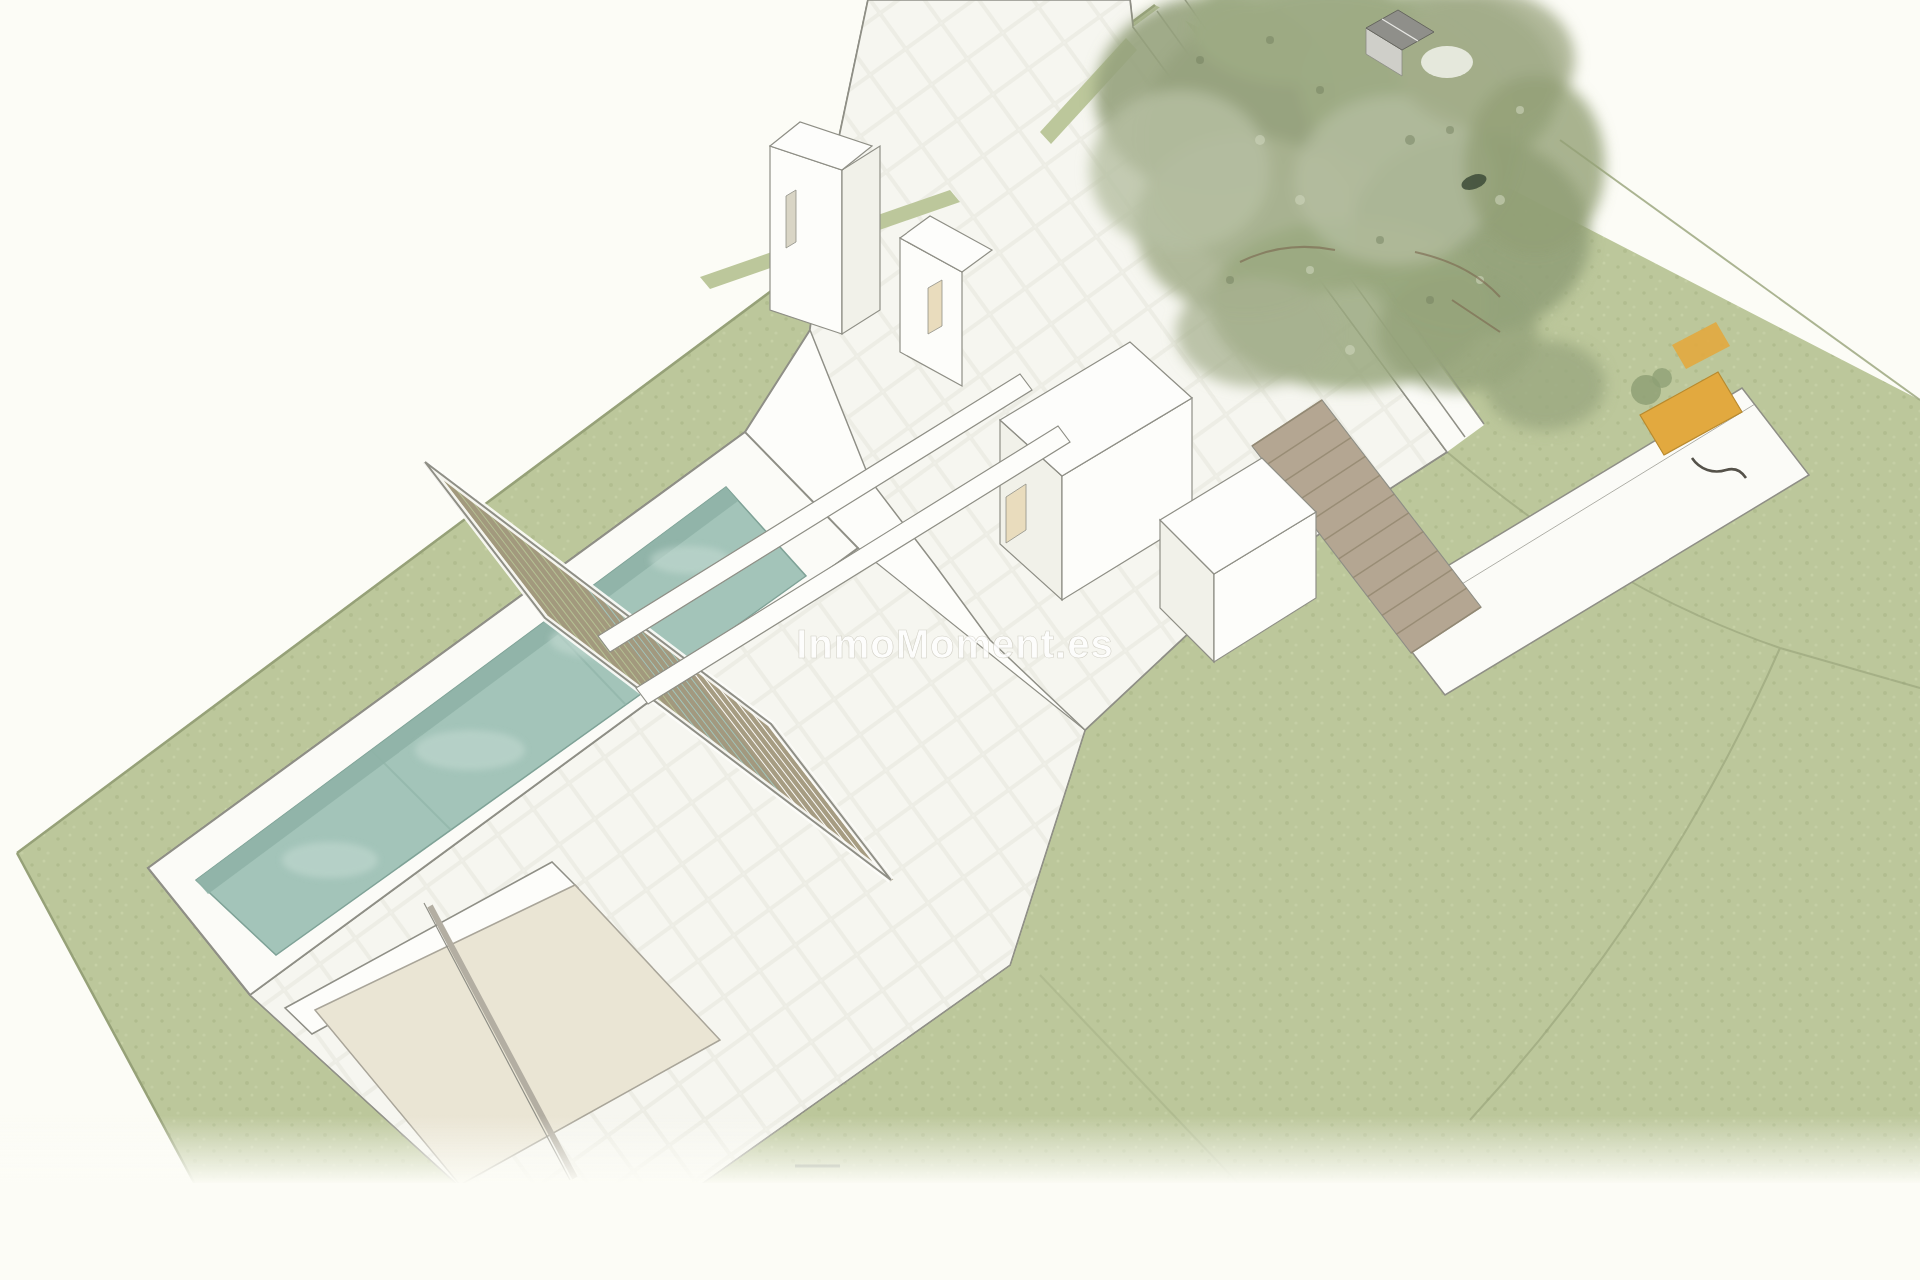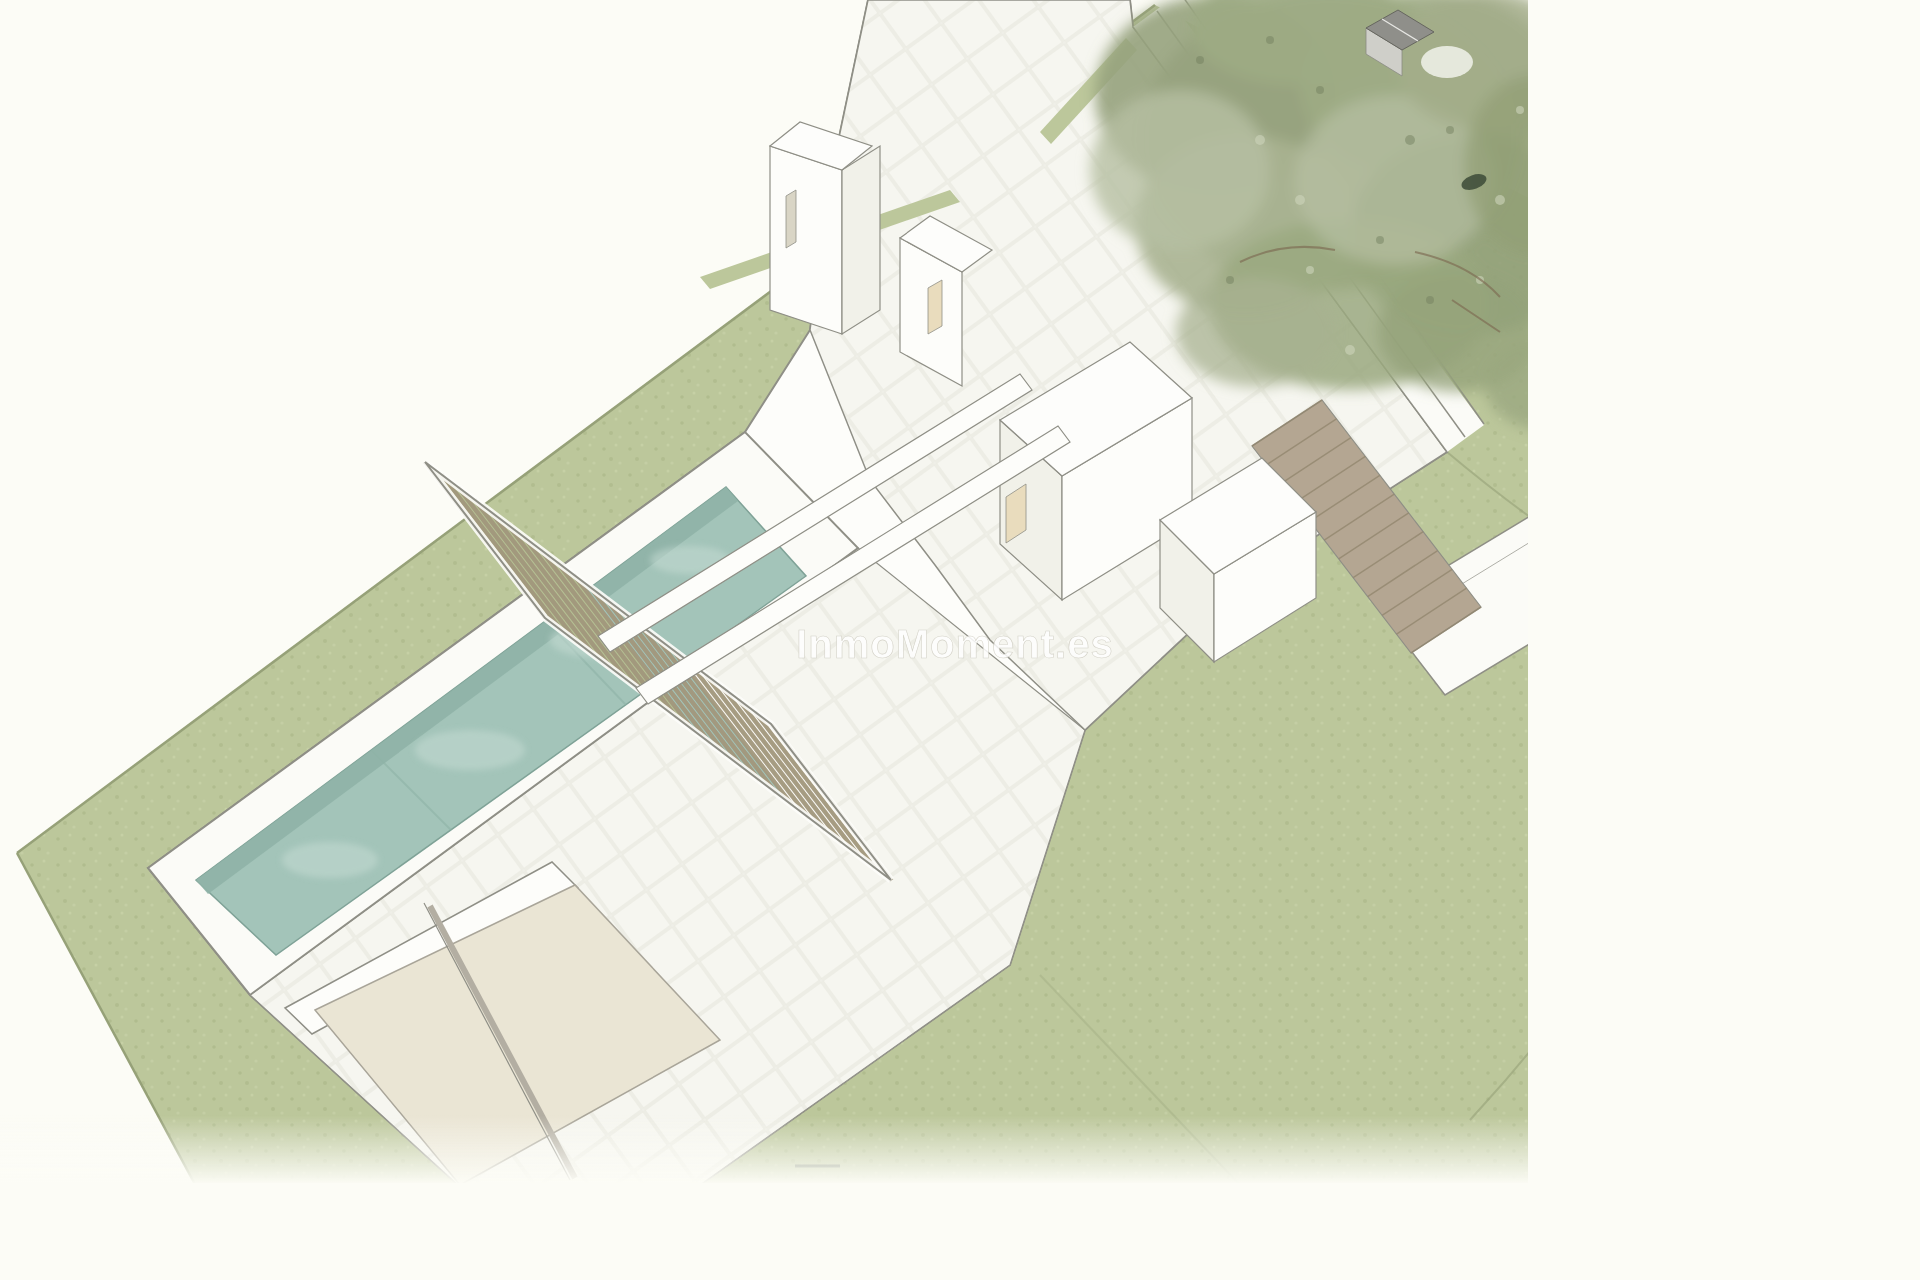--- a/index.html
+++ b/index.html
@@ -1,16 +1,16 @@
 <!DOCTYPE html>
 <html><head>
 <meta charset="utf-8">
 <style>
   html,body{margin:0;padding:0;background:#fcfcf6;}
-  .stage{position:relative;width:1528px;height:1280px;overflow:hidden;background:#c2410c;}
+  .stage{position:relative;width:1920px;height:1280px;overflow:hidden;background:#c2410c;}
   svg{display:block;width:1920px;height:1280px;}
   .wm{font-family:"Liberation Sans", sans-serif;font-weight:bold;font-size:40px;letter-spacing:1px;}
 </style>
 </head>
 <body>
 
 <div class="stage">
 <svg id="scene" viewBox="0 0 1920 1280" xmlns="http://www.w3.org/2000/svg">
   <defs>
     <pattern id="lawnPat" width="26" height="26" patternUnits="userSpaceOnUse">

